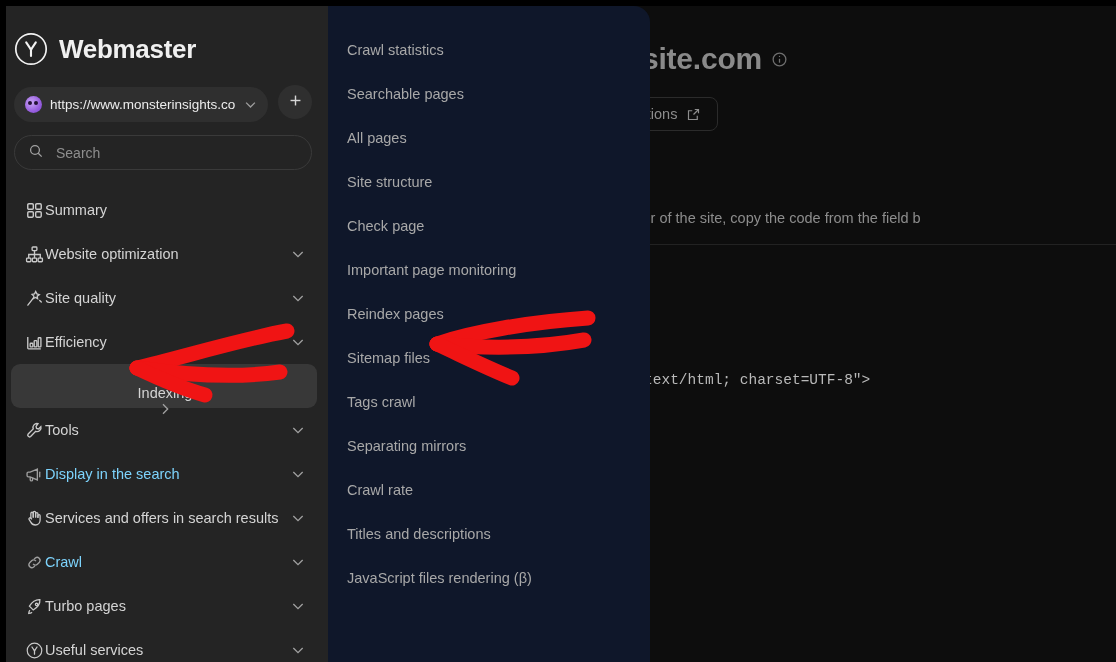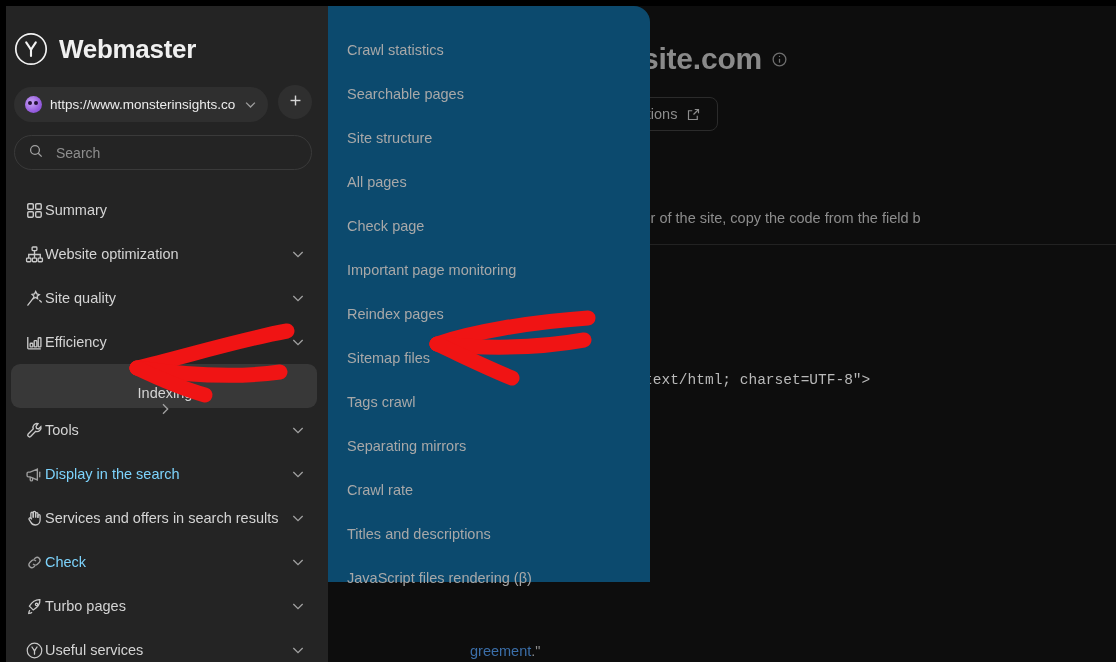--- a/index.html
+++ b/index.html
@@ -130,22 +130,22 @@
     white-space: nowrap;
   }
   .footer-note a { color: #3b6ea8; text-decoration: none; }
 
   
   .flyout {
     position: absolute;
     left: 328px;
     top: 6px;
     width: 322px;
-    height: 576px;
-    background: #0c4a6e;
+    height: 656px;
+    background: #0f172a;
     border-radius: 0 16px 0 0;
     z-index: 5;
   }
   .flyout-list {
     padding-top: 22px;
   }
   .flyout-item {
     height: 44px;
     display: flex;
     align-items: center;
@@ -354,22 +354,22 @@
         <a href="#">greement</a><span>."</span>
       </div>
 
     </div>
   </div>
 
   <div class="flyout">
     <div class="flyout-list">
       <div class="flyout-item">Crawl statistics</div>
       <div class="flyout-item">Searchable pages</div>
+      <div class="flyout-item">All pages</div>
       <div class="flyout-item">Site structure</div>
-      <div class="flyout-item">All pages</div>
       <div class="flyout-item">Check page</div>
       <div class="flyout-item">Important page monitoring</div>
       <div class="flyout-item">Reindex pages</div>
       <div class="flyout-item">Sitemap files</div>
       <div class="flyout-item">Tags crawl</div>
       <div class="flyout-item">Separating mirrors</div>
       <div class="flyout-item">Crawl rate</div>
       <div class="flyout-item">Titles and descriptions</div>
       <div class="flyout-item">JavaScript files rendering (β)</div>
     </div>
@@ -548,21 +548,21 @@
         </span>
       </div>
 
       <div class="nav-item dim">
         <span class="nav-icon">
           <svg viewBox="0 0 24 24" fill="none" stroke="currentColor" stroke-width="1.7" width="19" height="19">
             <path d="M10.2 13.8 a3.6 3.6 0 0 0 5.4 0.4 l2.6-2.6 a3.7 3.7 0 0 0-5.2-5.2 l-1.5 1.5"></path>
             <path d="M13.8 10.2 a3.6 3.6 0 0 0-5.4-0.4 l-2.6 2.6 a3.7 3.7 0 0 0 5.2 5.2 l1.5-1.5"></path>
           </svg>
         </span>
-        <span class="nav-label">Check</span>
+        <span class="nav-label">Crawl</span>
         <span class="nav-chev">
           <svg viewBox="0 0 24 24" fill="none" stroke="currentColor" stroke-width="2" width="16" height="16">
               <polyline points="5,9 12,16 19,9"></polyline>
             </svg>
         </span>
       </div>
 
       <div class="nav-item">
         <span class="nav-icon">
           <svg viewBox="0 0 24 24" fill="none" stroke="currentColor" stroke-width="1.6" width="19" height="19">

